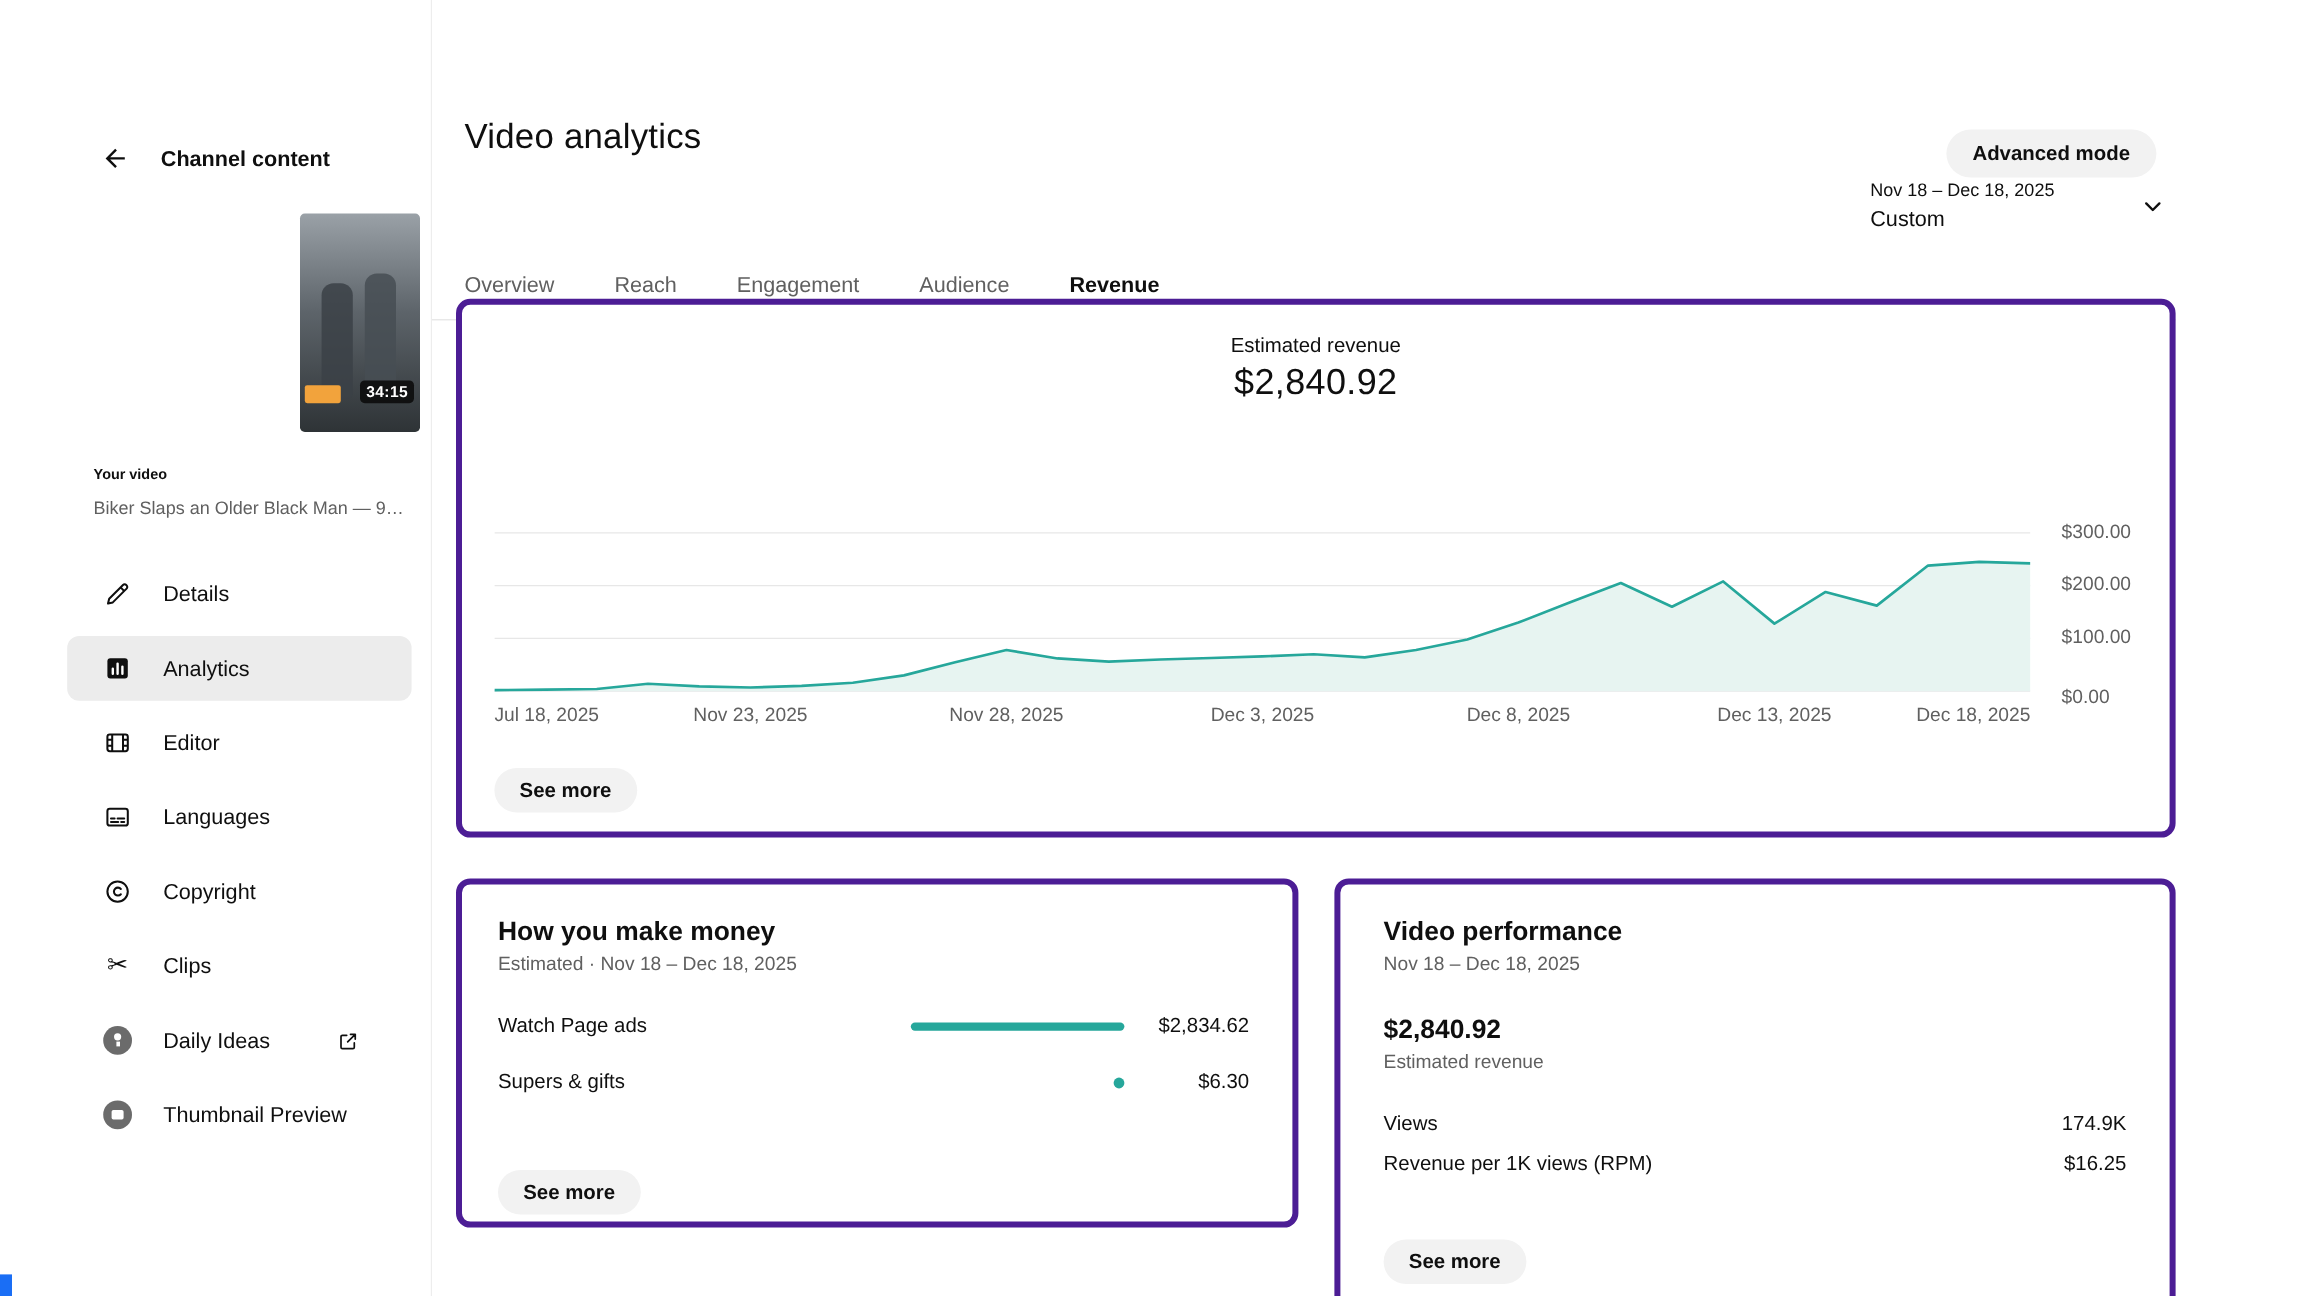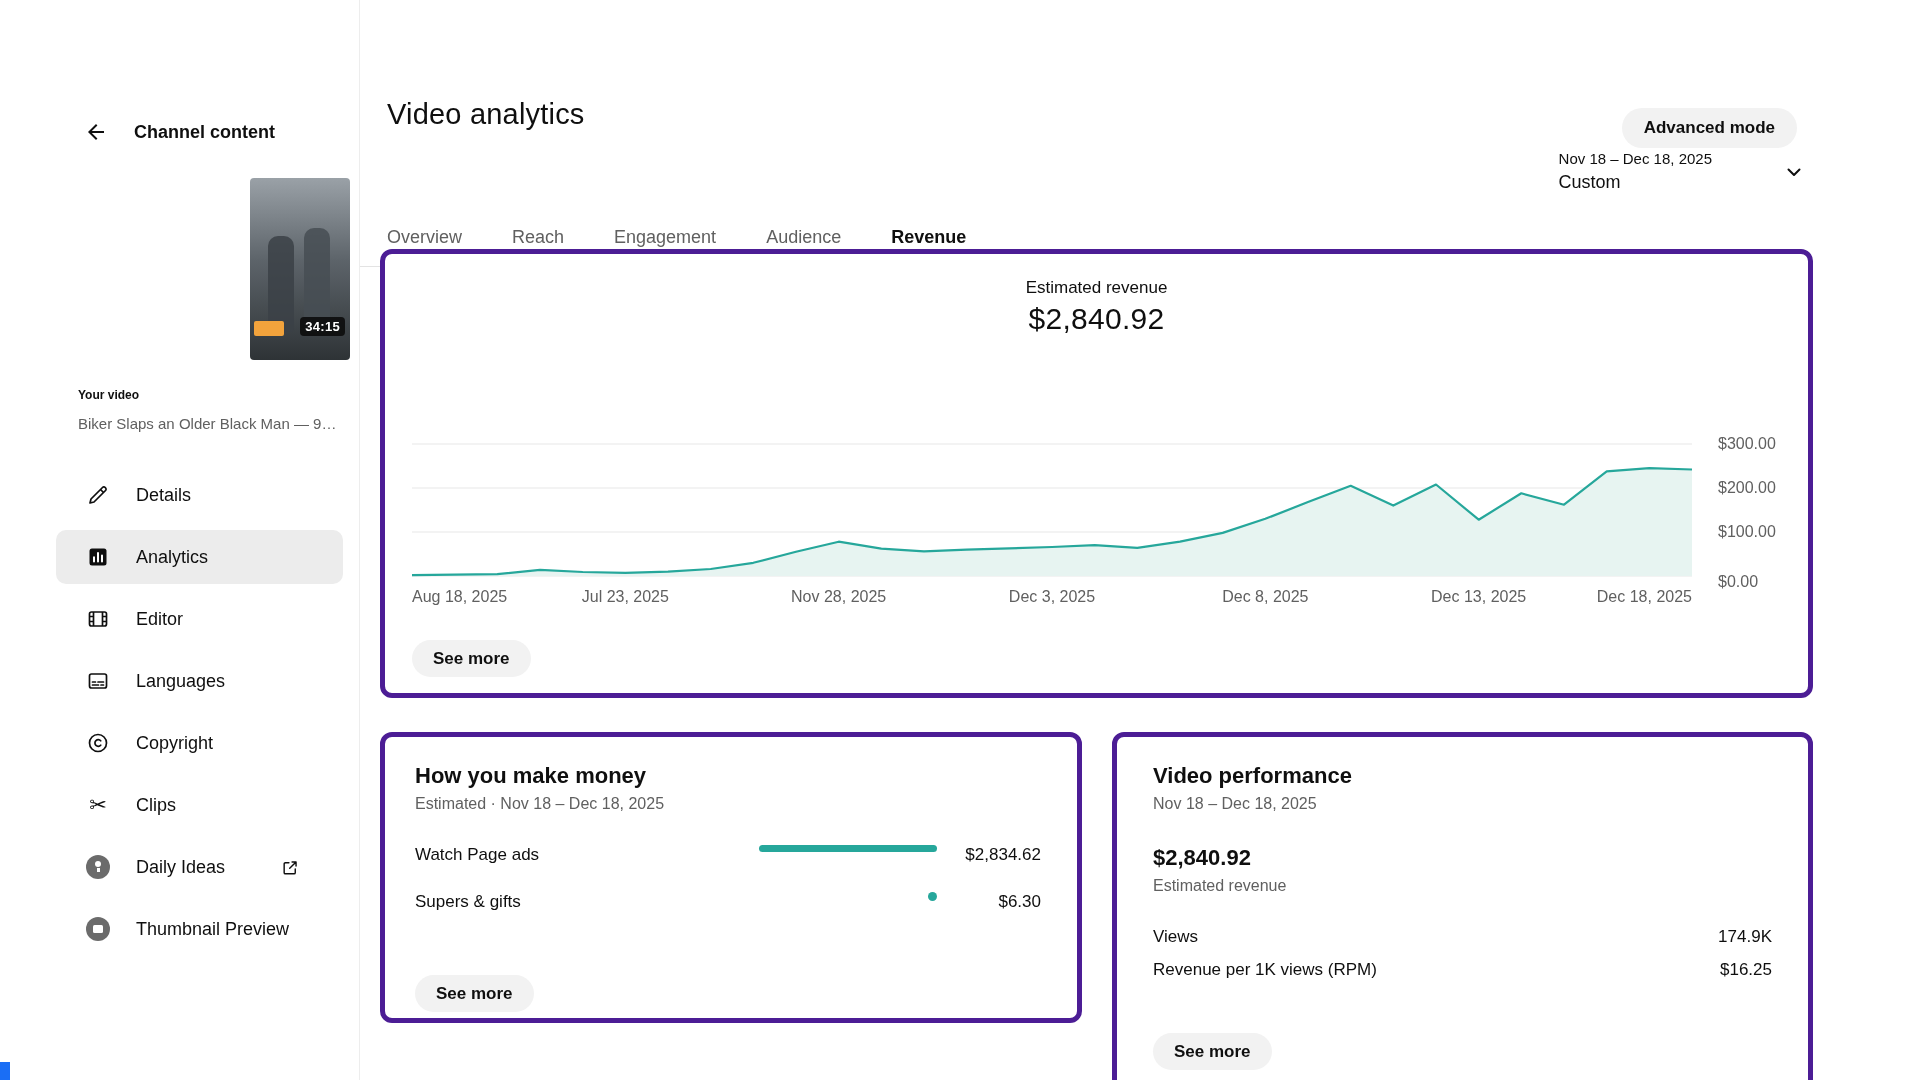--- a/index.html
+++ b/index.html
@@ -62,21 +62,21 @@
   .chip{display:inline-flex;align-items:center;height:37px;padding:0 21px;border-radius:19px;background:#f2f2f2;font-size:17px;font-weight:700;cursor:pointer;white-space:nowrap;}
   .chart-see-more{position:absolute;left:27px;top:386px;}
   .money-see-more{position:absolute;left:30px;top:238px;}
   .perf-see-more{position:absolute;left:36px;top:296px;}
 
   .card-title{position:absolute;top:26px;font-size:22px;font-weight:700;}
   .card-sub{position:absolute;top:58px;font-size:16px;color:#606060;}
   .money-card .card-title,.money-card .card-sub{left:30px;}
   .perf-card .card-title,.perf-card .card-sub{left:36px;}
 
-  .mrow{position:absolute;left:30px;right:36px;display:flex;align-items:flex-start;height:20px;}
+  .mrow{position:absolute;left:30px;right:36px;display:flex;align-items:center;height:20px;}
   .mrow.r0{top:108px;}
   .mrow.r1{top:155px;}
   .mlabel{font-size:17px;}
   .mbar-wrap{margin-left:auto;width:186px;display:flex;justify-content:flex-end;align-items:center;}
   .mbar{height:7px;border-radius:4px;}
   .mvalue{width:104px;text-align:right;font-size:17px;}
 
   .perf-value{position:absolute;left:36px;top:108px;font-size:22px;font-weight:700;}
   .perf-value-label{position:absolute;left:36px;top:140px;font-size:16px;color:#606060;}
   .prow{position:absolute;left:36px;right:36px;display:flex;justify-content:space-between;font-size:17px;}
@@ -239,22 +239,22 @@
           <polygon points="0,166 0,165.1 42.7,164.7 85.3,164.2 128,159.8 170.7,162 213.3,162.9 256,161.6 298.7,159 341.3,152.8 384,141.8 426.7,131.7 469.3,138.7 512,141.4 554.7,139.6 597.3,138.3 640,137 682.7,135.2 725.3,137.8 768,131.7 810.7,122.9 853.3,108.8 896,92.1 938.7,75.8 981.3,95.6 1024,74.5 1066.7,109.7 1109.3,83.3 1152,94.7 1194.7,61.3 1237.3,58.2 1280,59.5 1280,166" fill="#e7f4f1" stroke="none"></polygon>
           <polyline points="0,165.1 42.7,164.7 85.3,164.2 128,159.8 170.7,162 213.3,162.9 256,161.6 298.7,159 341.3,152.8 384,141.8 426.7,131.7 469.3,138.7 512,141.4 554.7,139.6 597.3,138.3 640,137 682.7,135.2 725.3,137.8 768,131.7 810.7,122.9 853.3,108.8 896,92.1 938.7,75.8 981.3,95.6 1024,74.5 1066.7,109.7 1109.3,83.3 1152,94.7 1194.7,61.3 1237.3,58.2 1280,59.5" fill="none" stroke="#26a79b" stroke-width="2.2" stroke-linejoin="round"></polyline>
         </svg>
       <div class="y-labels">
           <span class="ytick" style="top: 25px;">$300.00</span>
           <span class="ytick" style="top: 69px;">$200.00</span>
           <span class="ytick" style="top: 113px;">$100.00</span>
           <span class="ytick" style="top: 163px;">$0.00</span>
         </div>
       <div class="x-labels">
-          <span class="xtick" style="left: 0%; transform: none;">Aug 18, 2025</span>
-          <span class="xtick" style="left: 16.6667%; transform: translateX(-50%);">Jul 23, 2025</span>
+          <span class="xtick" style="left: 0%; transform: none;">Jul 18, 2025</span>
+          <span class="xtick" style="left: 16.6667%; transform: translateX(-50%);">Nov 23, 2025</span>
           <span class="xtick" style="left: 33.3333%; transform: translateX(-50%);">Nov 28, 2025</span>
           <span class="xtick" style="left: 50%; transform: translateX(-50%);">Dec 3, 2025</span>
           <span class="xtick" style="left: 66.6667%; transform: translateX(-50%);">Dec 8, 2025</span>
           <span class="xtick" style="left: 83.3333%; transform: translateX(-50%);">Dec 13, 2025</span>
           <span class="xtick" style="left: 100%; transform: translateX(-100%);">Dec 18, 2025</span>
         </div>
     </div>
 
     <div class="chip chart-see-more">
       <span>See more</span>

